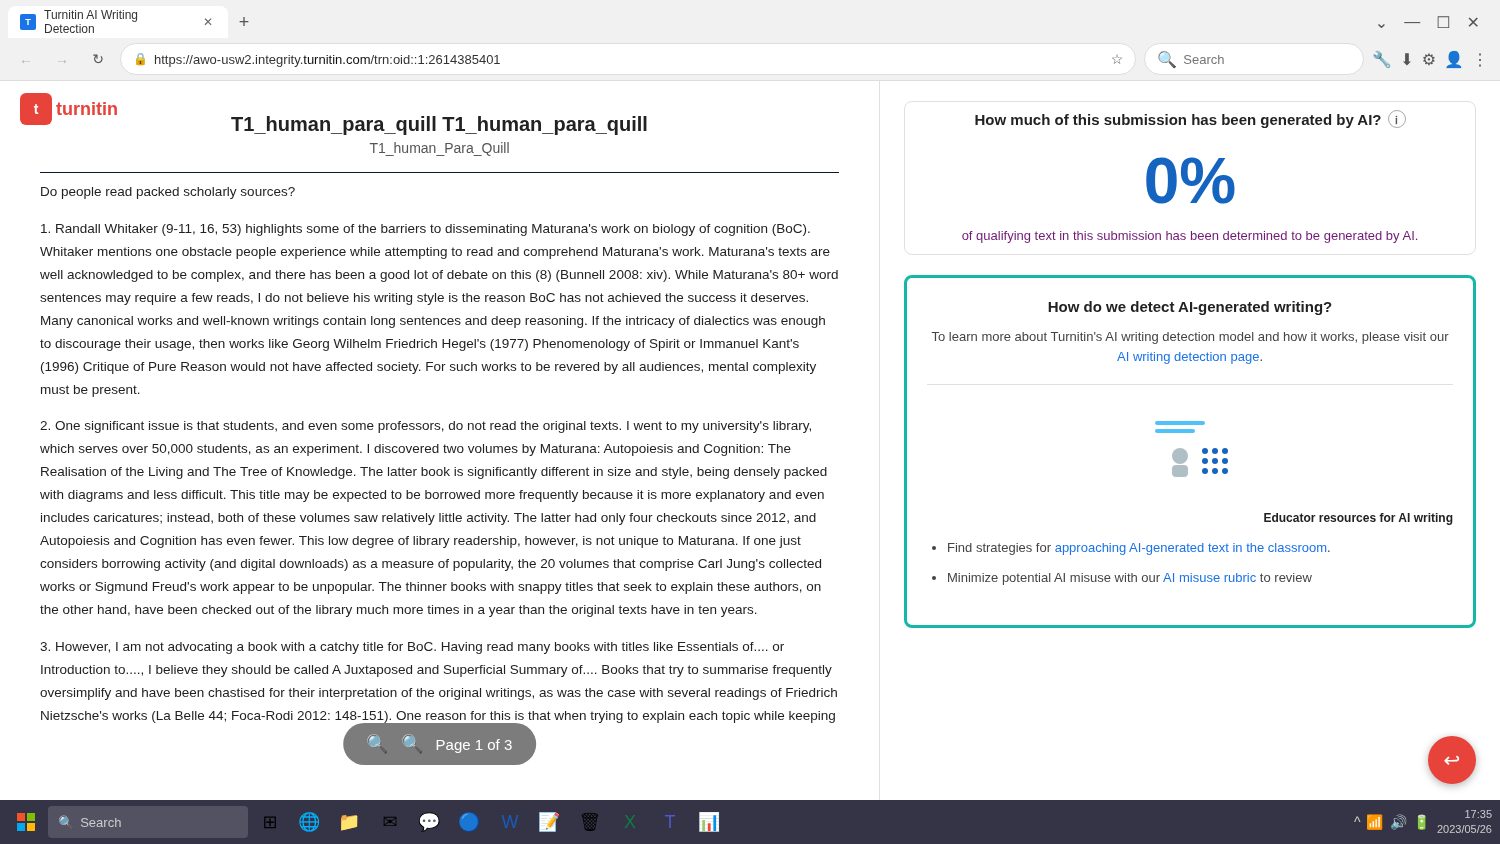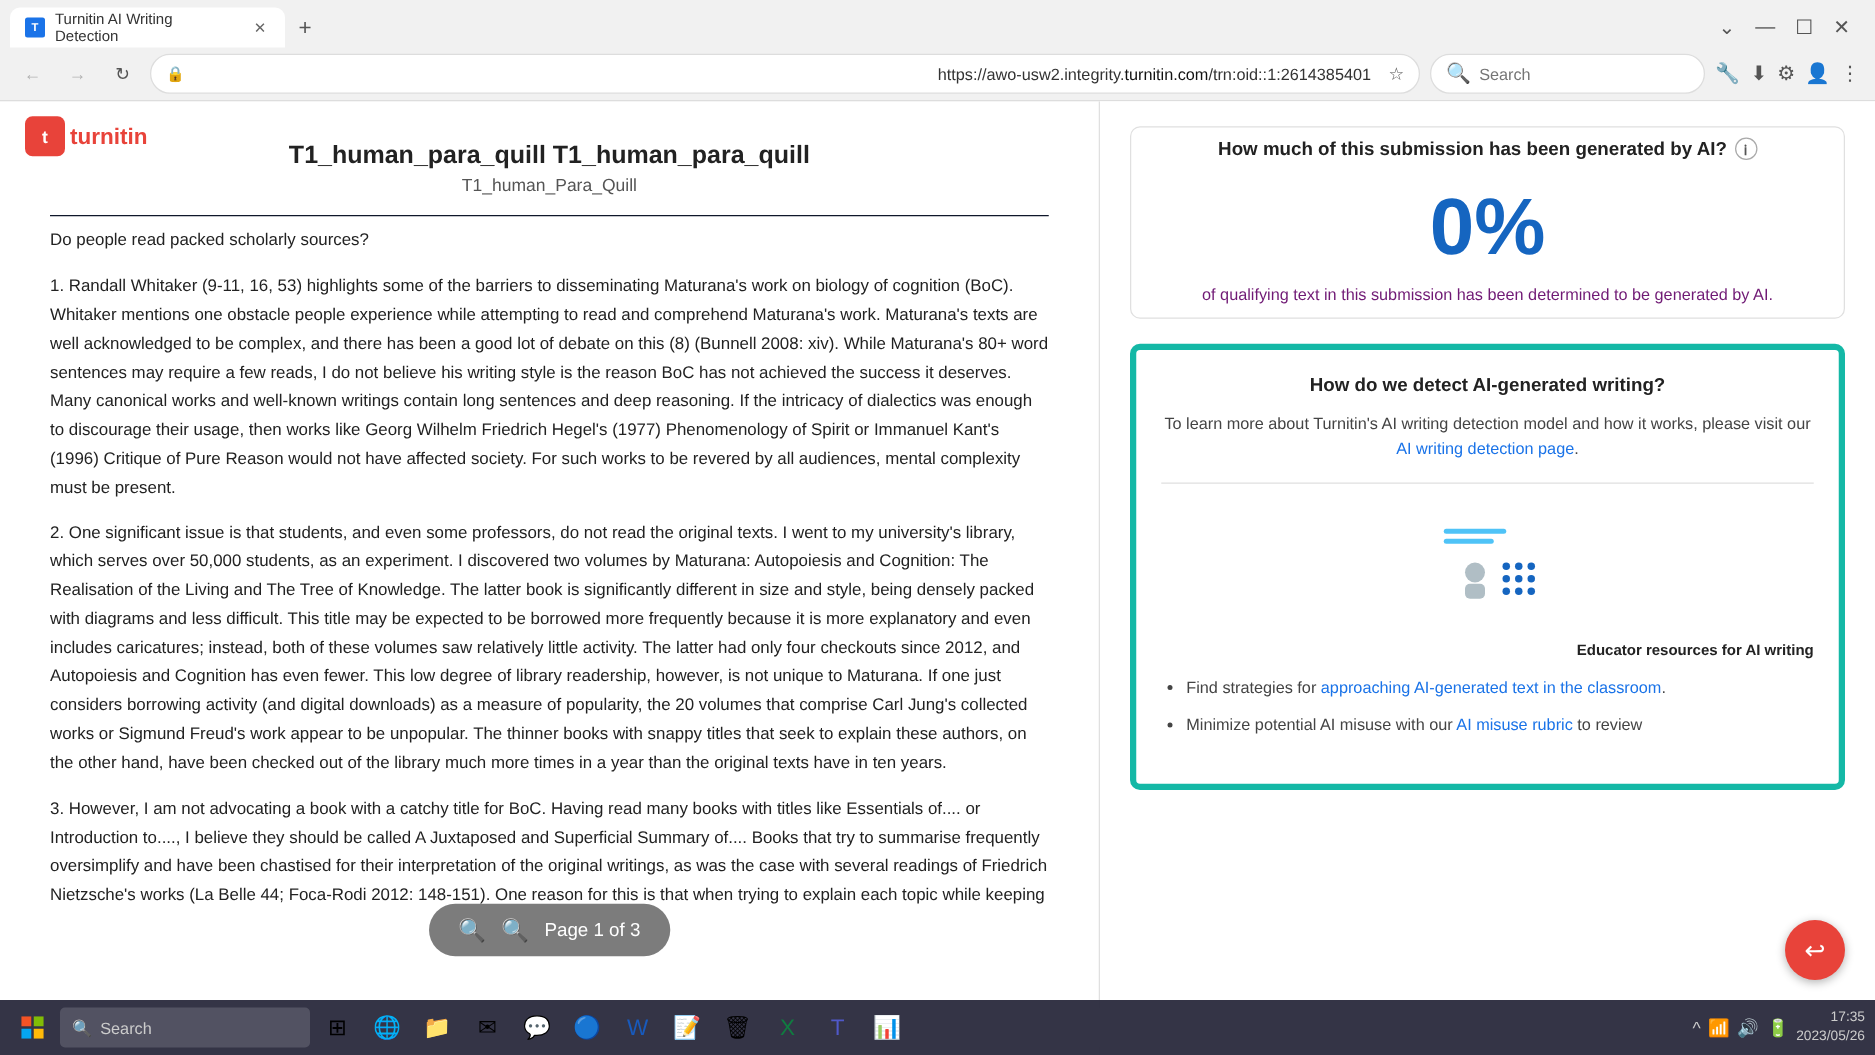--- a/index.html
+++ b/index.html
@@ -74,21 +74,21 @@
       display: flex;
       align-items: center;
       background: #fff;
       border: 1px solid #ddd;
       border-radius: 20px;
       padding: 0 12px;
       height: 32px;
       gap: 6px;
     }
     .address-bar .lock-icon { font-size: 12px; color: #555; }
-    .address-url { font-size: 13px; color: #333; flex: 1; text-align: right; }
+    .address-url { font-size: 13px; color: #333; flex: 1; }
     .address-url strong { font-weight: normal; color: #111; }
     .star-icon, .search-icon-addr { font-size: 14px; color: #555; margin-left: 8px; cursor: pointer; }
     .browser-search-bar {
       display: flex; align-items: center;
       background: #fff; border: 1px solid #ddd; border-radius: 20px;
       padding: 0 12px; height: 32px; gap: 6px; min-width: 220px;
     }
     .browser-search-bar input {
       border: none; outline: none; font-size: 13px; color: #333; background: transparent; width: 160px;
     }
@@ -195,21 +195,21 @@
     .ai-description {
       font-size: 13px;
       color: #701a75;
       text-align: center;
       line-height: 1.5;
     }
 
     .divider { border: none; border-top: 1px solid #e0e0e0; margin: 16px 0; }
 
     .detect-section {
-      border: 5px solid #14b8a6;
+      border: 3px solid #14b8a6;
       border-radius: 8px;
       padding: 20px;
       margin-bottom: 20px;
     }
     .detect-title {
       font-size: 15px; font-weight: 600; color: #222;
       text-align: center; margin-bottom: 12px;
     }
     .detect-text {
       font-size: 13px; color: #444; text-align: center; line-height: 1.6;

